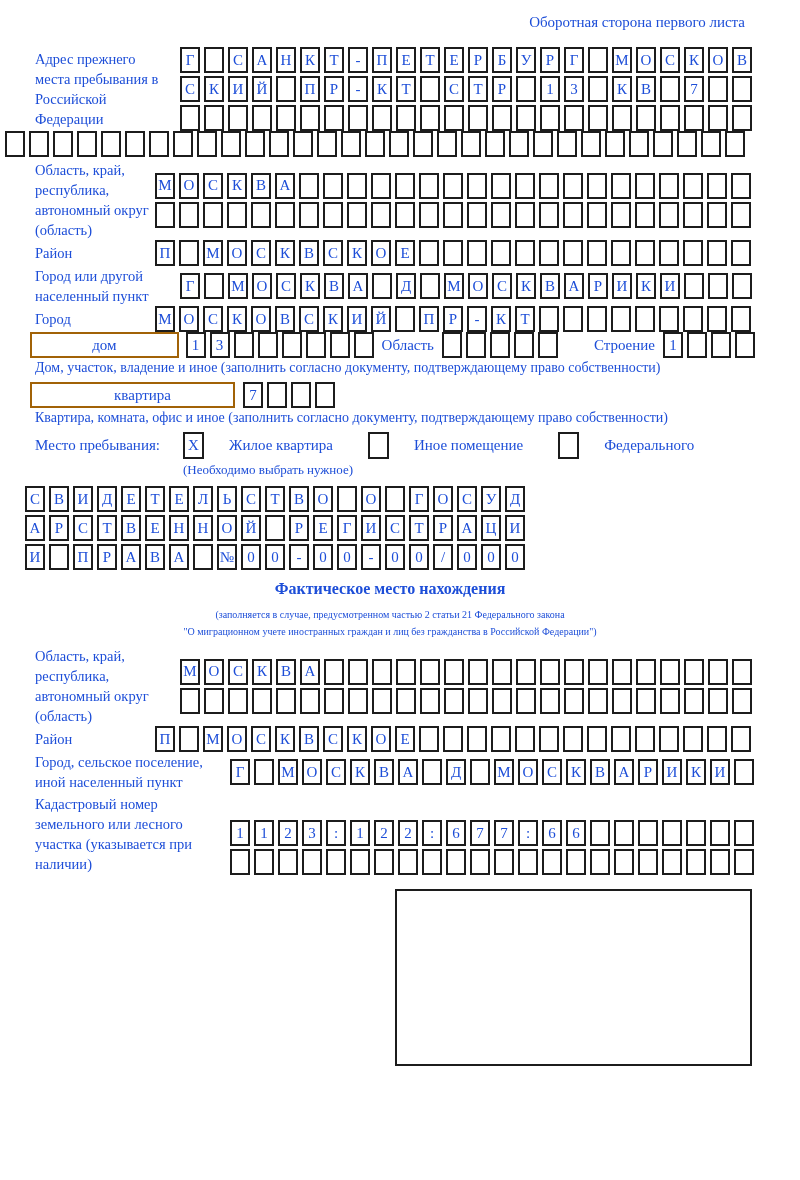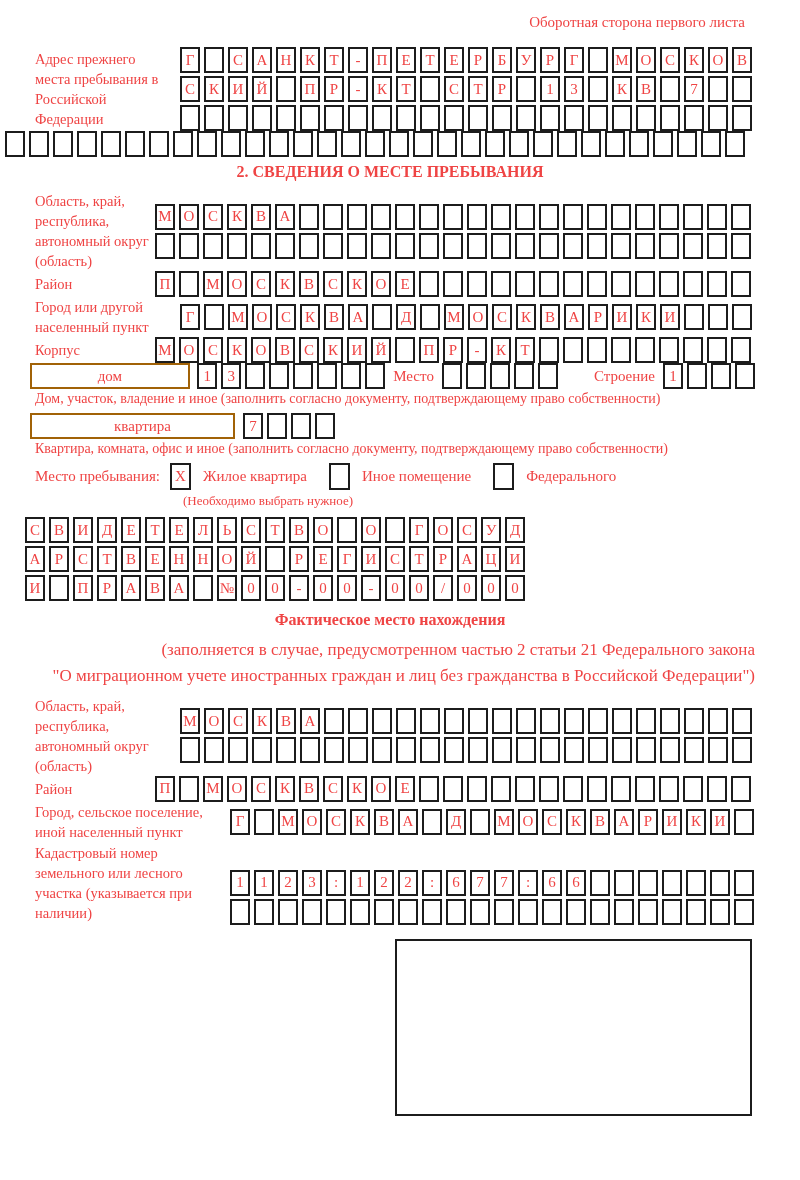--- a/index.html
+++ b/index.html
@@ -3,21 +3,21 @@
 <meta charset="utf-8">
 <style>
   html,body{margin:0;padding:0;background:#fff;}
   .page{
     position:relative;
     width:800px;height:1180px;
     box-sizing:border-box;
     padding:14px 45px 0 25px;
     overflow:hidden;
     font-family:"Liberation Serif", serif;
-    color:#ef4444;
+    color:#1d4ed8;
     background:#fff;
   }
   .side-note{ text-align:right; font-size:15px; padding-right:10px; margin-bottom:16px;}
   .frow{display:flex; align-items:center; }
   .flabel{
     box-sizing:border-box; padding-left:10px; padding-right:6px;
     font-size:14.5px; line-height:1.38;
   }
   .w130{flex:0 0 130px; width:130px;}
   .w155{flex:0 0 155px; width:155px;}
@@ -37,30 +37,30 @@
   .note{ text-align:center; font-size:13px; margin:2px 0 10px 0;}
   .sec-title{ text-align:center; font-weight:bold; font-size:16px; margin:6px 0 10px 0;}
   .labeled-box{
     box-sizing:border-box; height:26px; border:2px solid #a16207;
     display:flex; align-items:center; justify-content:center;
     font-size:15px; background:#fff;
   }
   .inline-row{display:flex; align-items:flex-start; margin-left:5px; margin-bottom:2px;}
   .inline-label{font-size:15px; line-height:26px; padding:0 8px; white-space:nowrap;}
   .caption{font-size:14px; padding-left:10px; margin:1px 0 6px 0;}
-  .stay-row{display:flex; align-items:center; padding-left:10px; margin-top:4px;}
+  .stay-row{display:flex; align-items:center; padding-left:10px; margin-top:4px;gap:13px;}
   .stay-label{font-size:15px; margin-right:10px; white-space:nowrap;}
   .checkbox{
     box-sizing:border-box; width:21px; height:27px; border:2px solid #1c1c1c;
     display:flex; align-items:center; justify-content:center; font-size:15px; background:#fff;
   }
   .opt-label{font-size:15px; margin:0 22px 0 12px; white-space:nowrap;}
   .opt-label.last{margin-right:0;}
   .choose-note{font-size:13px; margin:3px 0 8px 158px;}
-  .center-note{text-align:right; font-size:17px; margin:0 0 3px 0; line-height:1.35;}
+  .center-note{text-align:center; font-size:10px; margin:0 0 3px 0; line-height:1.35;}
   .stamp-box{
     box-sizing:border-box; margin:14px 0 4px 370px;
     width:357px; height:177px; border:2px solid #1c1c1c; background:#fff;
   }
 </style>
 </head>
 <body>
 
 <div class="page">
 
@@ -176,21 +176,20 @@
       <div class="cell"></div>
       <div class="cell"></div>
       <div class="cell"></div>
       <div class="cell"></div>
       <div class="cell"></div>
       <div class="cell"></div>
       <div class="cell"></div>
       <div class="cell"></div>
     </div>
 
-  <div class="sec-title">2. СВЕДЕНИЯ О МЕСТЕ ПРЕБЫВАНИЯ</div>
 
   <div class="frow">
     <div class="flabel w130">Область, край, республика, автономный округ (область)</div>
     <div class="fcells">
       <div class="cellrow">
           <div class="cell">М</div>
           <div class="cell">О</div>
           <div class="cell">С</div>
           <div class="cell">К</div>
           <div class="cell">В</div>
@@ -304,21 +303,21 @@
           <div class="cell">К</div>
           <div class="cell">И</div>
           <div class="cell"></div>
           <div class="cell"></div>
           <div class="cell"></div>
         </div>
     </div>
   </div>
 
   <div class="frow">
-    <div class="flabel w130">Корпус</div>
+    <div class="flabel w130">Город</div>
     <div class="fcells">
       <div class="cellrow">
           <div class="cell">М</div>
           <div class="cell">О</div>
           <div class="cell">С</div>
           <div class="cell">К</div>
           <div class="cell">О</div>
           <div class="cell">В</div>
           <div class="cell">С</div>
           <div class="cell">К</div>
@@ -349,21 +348,21 @@
     <div class="cellrow">
         <div class="cell">1</div>
         <div class="cell">3</div>
         <div class="cell"></div>
         <div class="cell"></div>
         <div class="cell"></div>
         <div class="cell"></div>
         <div class="cell"></div>
         <div class="cell"></div>
       </div>
-    <div class="inline-label">Место</div>
+    <div class="inline-label">Область</div>
     <div class="cellrow">
         <div class="cell"></div>
         <div class="cell"></div>
         <div class="cell"></div>
         <div class="cell"></div>
         <div class="cell"></div>
       </div>
     <div class="inline-label" style="padding-left:36px;">Строение</div>
     <div class="cellrow">
         <div class="cell">1</div>

